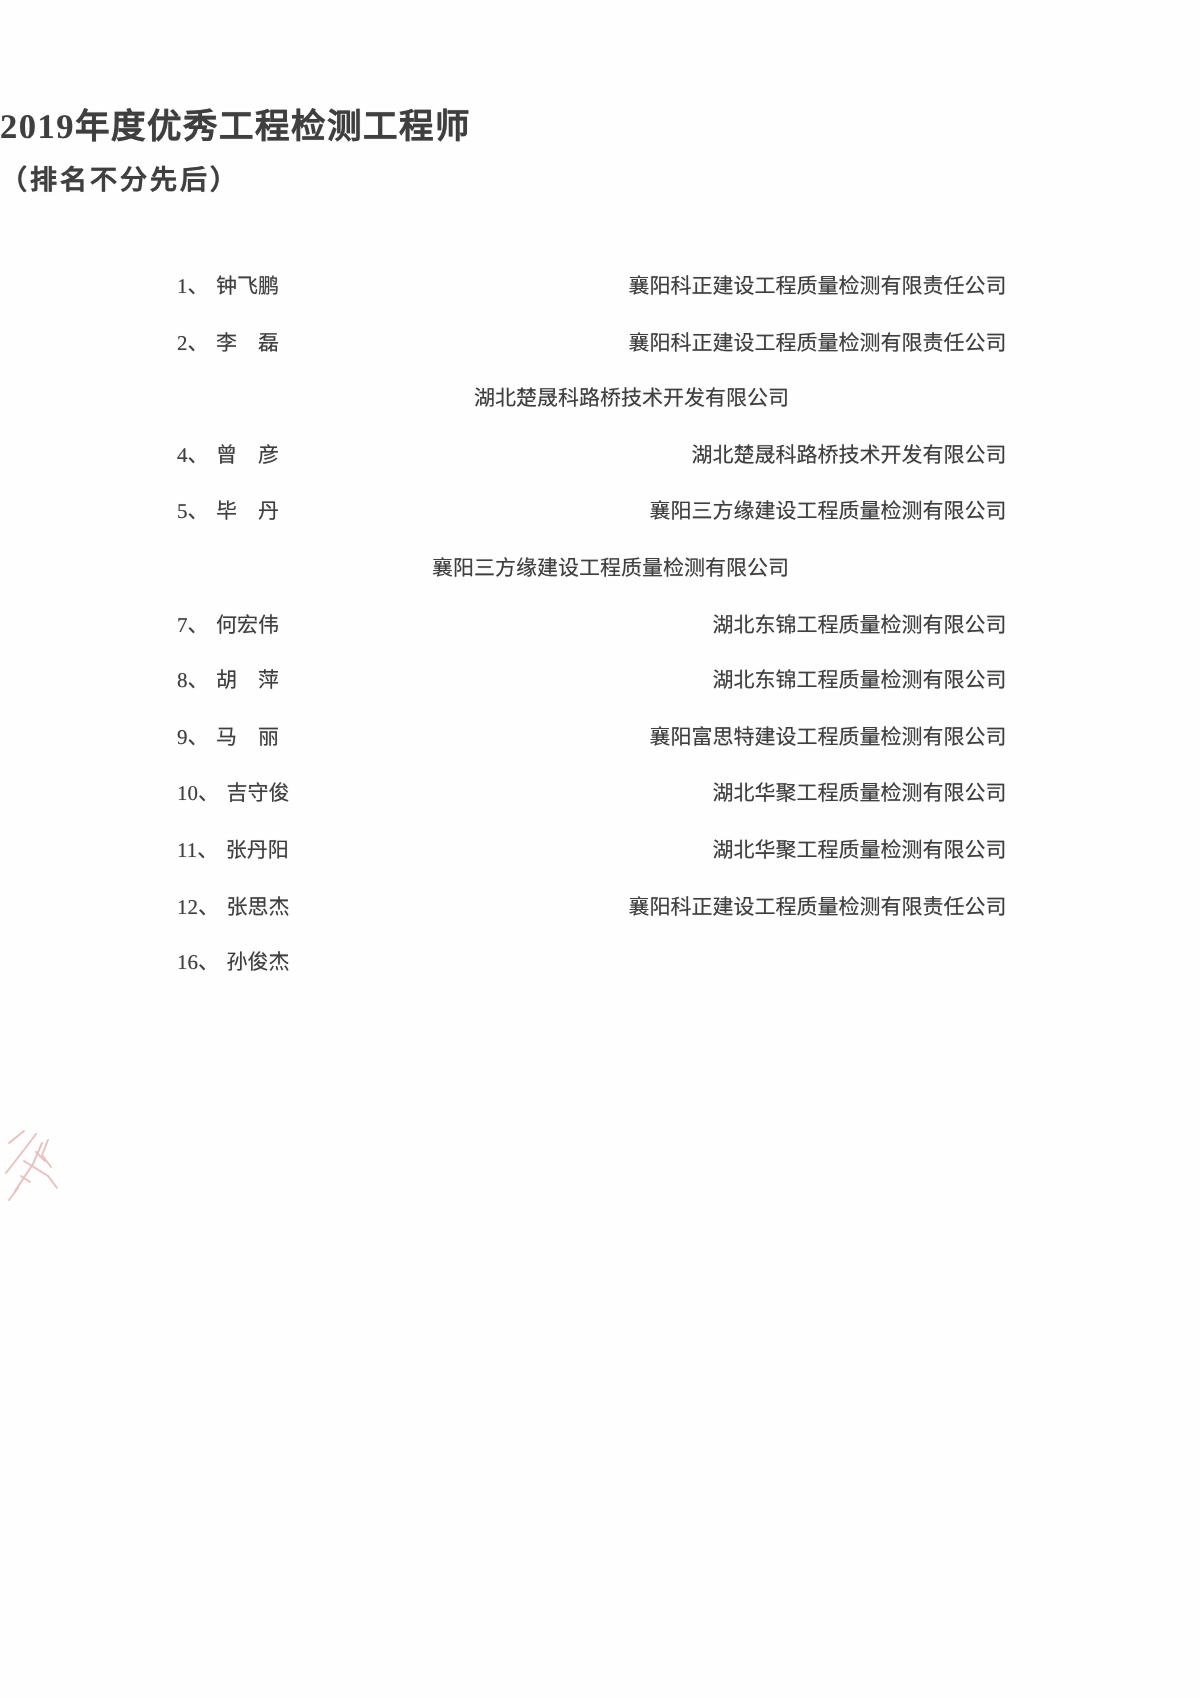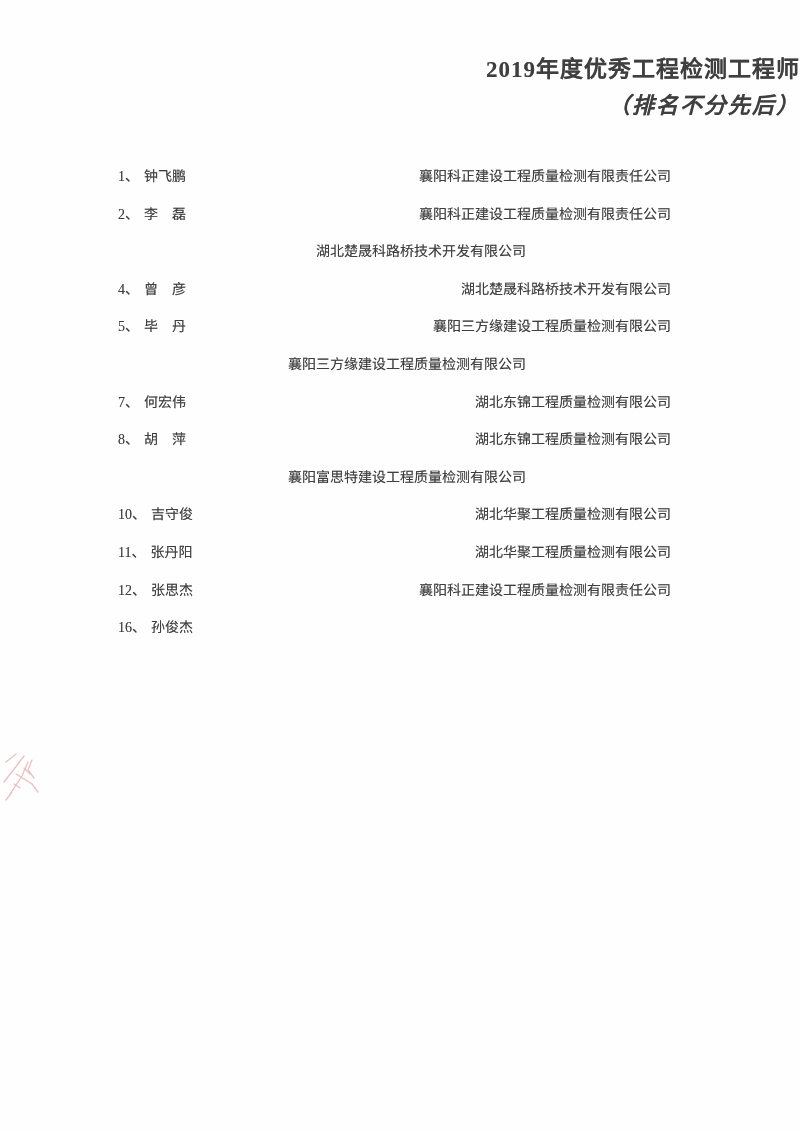--- a/index.html
+++ b/index.html
@@ -14,41 +14,40 @@
     font-family:"Liberation Serif","DejaVu Serif",serif;
     color:var(--ink);
     overflow:hidden;
   }
   .page{
     position:relative;
     width:800px;height:1131px;
     background:var(--paper);
   }
   .doc-header{
-    padding-top:56px;
-    text-align:right;
+    padding-top:71px;
+    text-align:left;
   }
   .doc-title{
     margin:0;
     font-size:23px;
     font-weight:700;
     line-height:27px;
     letter-spacing:1px;
     color:var(--ink);
     text-shadow:0 0 .5px rgba(63,63,63,.55);
   }
   .doc-subtitle{
     margin:9px 0 0 0;
-    font-size:22px;
+    font-size:18px;
     font-weight:700;
     line-height:27px;
     letter-spacing:2px;
     color:var(--ink);
     text-shadow:0 0 .5px rgba(63,63,63,.55);
-    font-style:italic;
   }
   .awardee-list{
     list-style:none;
     margin:39px 0 0 118px;
     padding:0;
     width:640px;
   }
   .awardee-list li{
     display:grid;
     grid-template-columns:145px auto;
@@ -119,20 +118,21 @@
     </li>
     <li>
       <span class="numname"><span class="num">7、</span><span class="name">何宏伟</span></span>
       <span class="company">湖北东锦工程质量检测有限公司</span>
     </li>
     <li>
       <span class="numname"><span class="num">8、</span><span class="name">胡　萍</span></span>
       <span class="company">湖北东锦工程质量检测有限公司</span>
     </li>
     <li>
+      <span class="numname"><span class="num">9、</span><span class="name">马　丽</span></span>
       <span class="company">襄阳富思特建设工程质量检测有限公司</span>
     </li>
     <li>
       <span class="numname"><span class="num">10、</span><span class="name">吉守俊</span></span>
       <span class="company">湖北华聚工程质量检测有限公司</span>
     </li>
     <li>
       <span class="numname"><span class="num">11、</span><span class="name">张丹阳</span></span>
       <span class="company">湖北华聚工程质量检测有限公司</span>
     </li>

